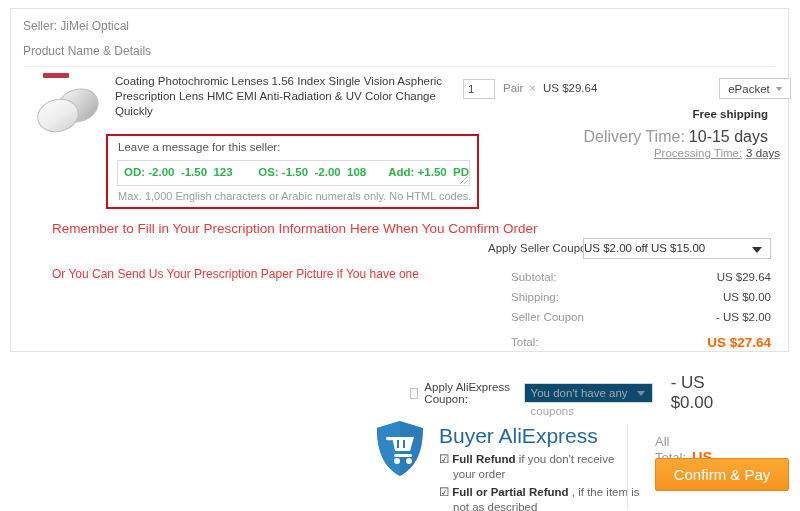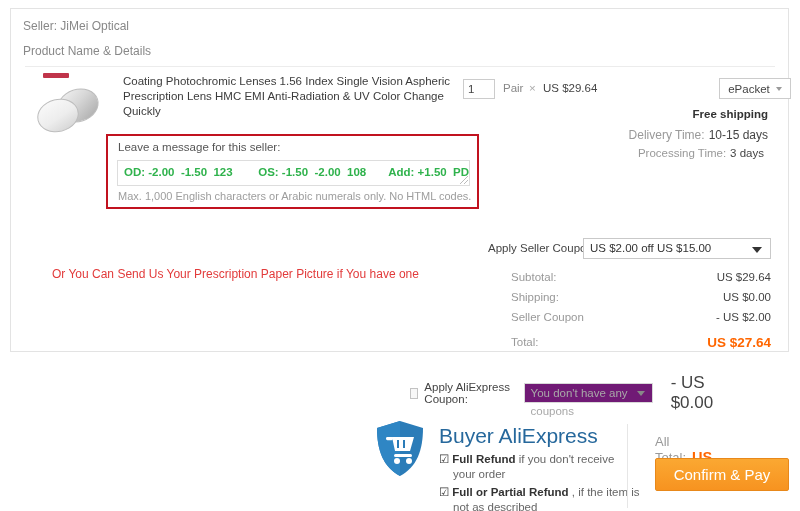--- a/index.html
+++ b/index.html
@@ -54,21 +54,21 @@
   }
   .lens.front {
     left: 4px; top: 28px; width: 42px; height: 33px;
     background: linear-gradient(160deg,#fbfbfb 0%,#ededed 55%,#d0d0d0 100%);
     transform: rotate(-14deg);
   }
 
   .prod-title {
     position: absolute; left: 104px; top: 65px;
     width: 330px;
-    font-size: 11.5px; line-height: 15px; color: #3c3c3c; margin-left: 8px;
+    font-size: 11.5px; line-height: 15px; color: #3c3c3c;
   }
   .lens-color {
     position: absolute; left: 104px; top: 128px;
     font-size: 13px; color: #999;
   }
   .lens-color b { color: #444; font-weight: normal; margin-left: 6px; }
 
   
   .qty-box {
     position: absolute; left: 452px; top: 70px;
@@ -93,26 +93,26 @@
     border-left: 3.5px solid transparent;
     border-right: 3.5px solid transparent;
     border-top: 4px solid #9a9a9a;
   }
   .free-ship {
     position: absolute; right: 20px; top: 99px;
     font-size: 11.5px; font-weight: bold; color: #333;
   }
   .delivery-time {
     position: absolute; right: 20px; top: 119px;
-    font-size: 12px; color: #999;
+    font-size: 16px; color: #999;
   }
   .delivery-time b, .processing-time b { color: #444; font-weight: normal; margin-left: 4px; }
   .processing-time {
-    position: absolute; right: 24px; top: 138px;
-    font-size: 11.5px; color: #999;
+    position: absolute; right: 8px; top: 138px;
+    font-size: 11.5px; color: #999; text-decoration: underline;
   }
 
   
   .msg-redbox {
     position: absolute; left: 95px; top: 125px;
     width: 373px; height: 75px;
     border: 2px solid #c1121f;
     background: #fff;
   }
   .msg-label {
@@ -153,21 +153,21 @@
   
   .seller-coupon-label {
     position: absolute; left: 477px; top: 233px;
     font-size: 11.5px; color: #444;
   }
   .seller-coupon-select {
     position: absolute; left: 572px; top: 229px;
     width: 188px; height: 21px;
     border: 1px solid #c9c9c9; background: #fff;
     font-size: 11.5px; color: #333;
-    padding-left: 6px; line-height: 19px;
+    line-height: 19px;
   }
   .seller-coupon-select .caret {
     position: absolute; right: 8px; top: 8px;
     width: 0; height: 0;
     border-left: 5px solid transparent;
     border-right: 5px solid transparent;
     border-top: 6px solid #333;
   }
 
   
@@ -189,21 +189,21 @@
     display: flex; align-items: center; gap: 6px;
   }
   .ae-check {
     width: 11px; height: 11px;
     border: 1px solid #c2c2c2; background: #f7f7f7;
   }
   .ae-label { font-size: 11.5px; color: #444; }
   .ae-select {
     position: relative;
     width: 180px; height: 20px;
-    border: 1px solid #d8d8d8; background: #701a75;
+    border: 1px solid #d8d8d8; background: #0c4a6e;
     font-size: 11.5px; color: #a8a8a8;
     padding-left: 6px; line-height: 18px;
   }
   .ae-select .caret {
     position: absolute; right: 7px; top: 7px;
     width: 0; height: 0;
     border-left: 4.5px solid transparent;
     border-right: 4.5px solid transparent;
     border-top: 5.5px solid #888;
   }
@@ -294,20 +294,21 @@
     </div>
 
     <div class="msg-redbox">
       <div class="msg-label">Leave a message for this seller:</div>
       <div class="msg-area">OD: -2.00  -1.50  123        OS: -1.50  -2.00  108       Add: +1.50  PD: 33/31
         <span class="resize-grip"></span>
       </div>
       <div class="msg-hint">Max. 1,000 English characters or Arabic numerals only. No HTML codes.</div>
     </div>
 
+    <div class="warn1">Remember to Fill in Your Prescription Information Here When You Comfirm Order</div>
     <div class="warn2">Or You Can Send Us Your Prescription Paper Picture if You have one</div>
 
     <div class="seller-coupon-label">Apply Seller Coupon:</div>
     <div class="seller-coupon-select">
       <span>US $2.00 off US $15.00</span>
       <span class="caret"></span>
     </div>
 
     <div class="totals">
       <div class="trow">

